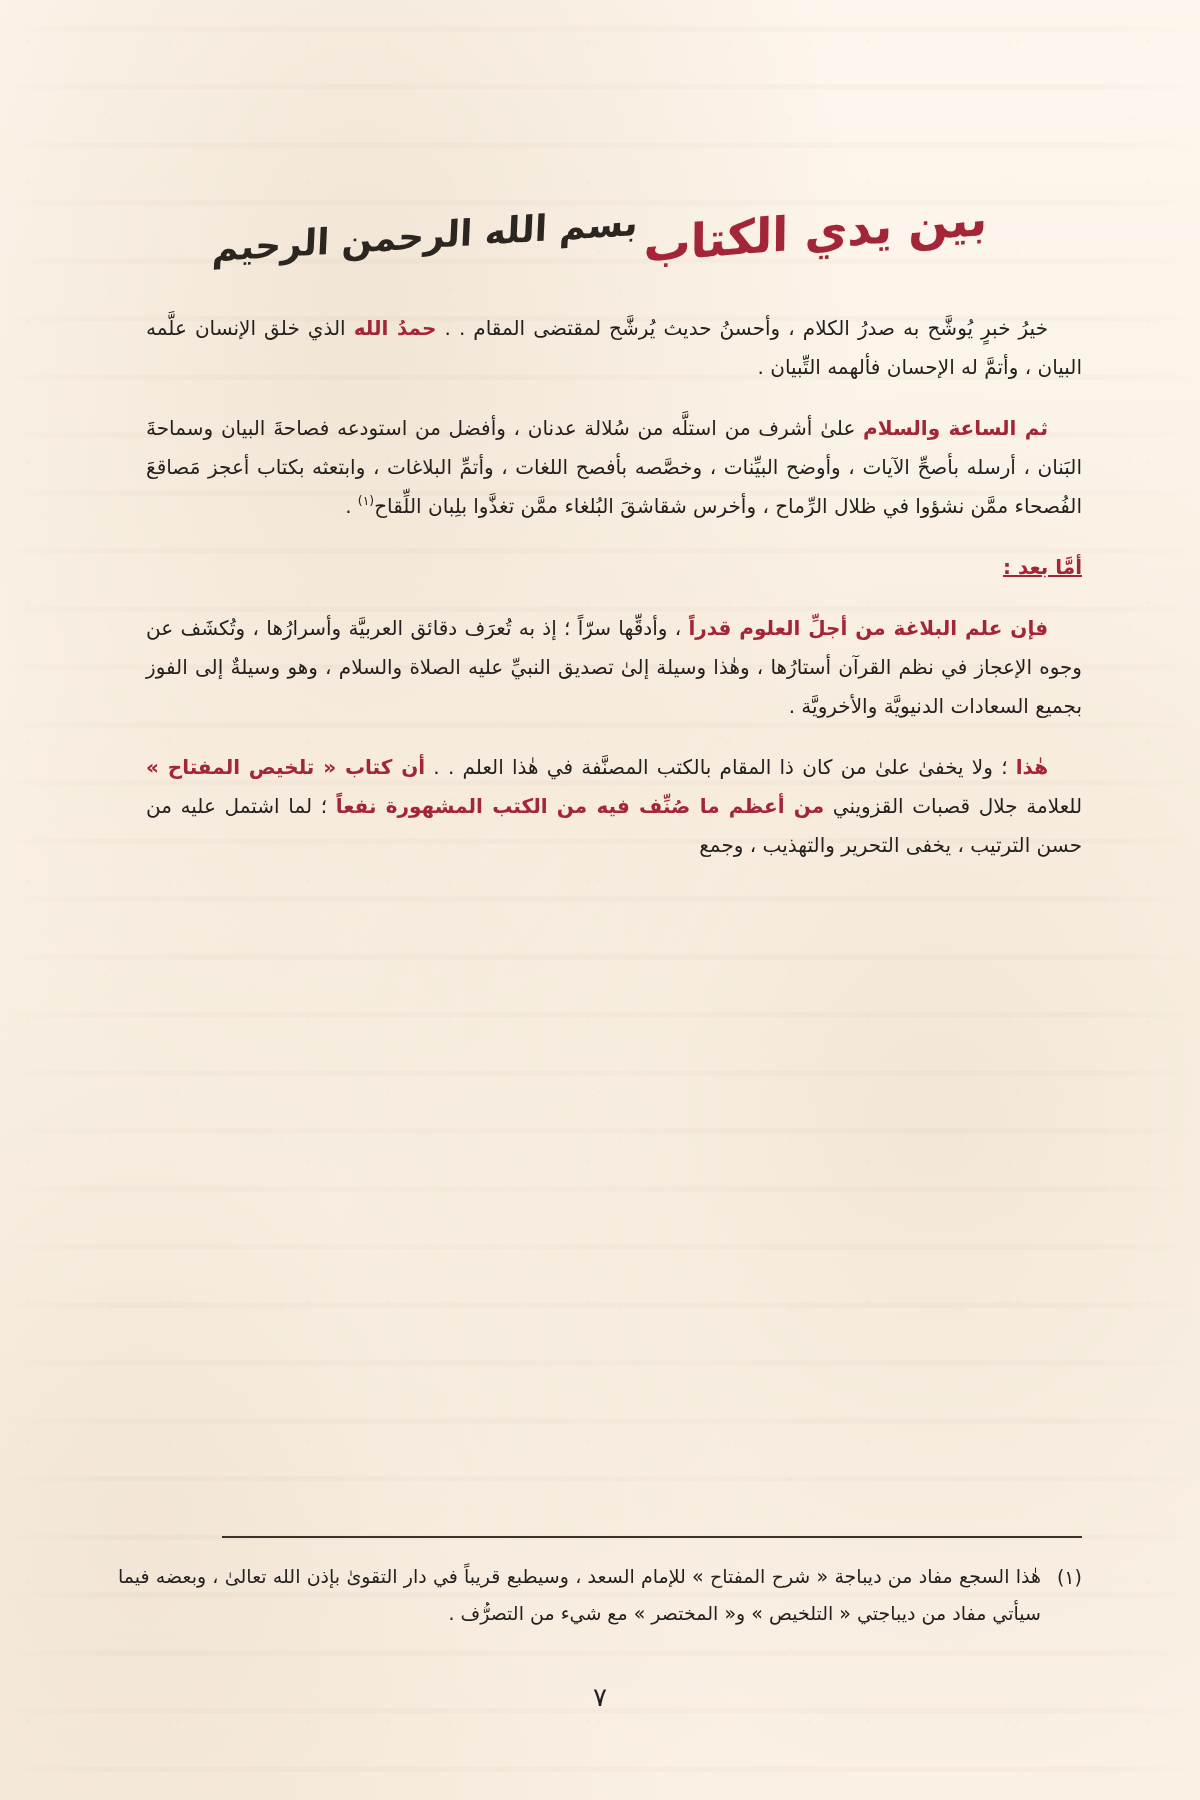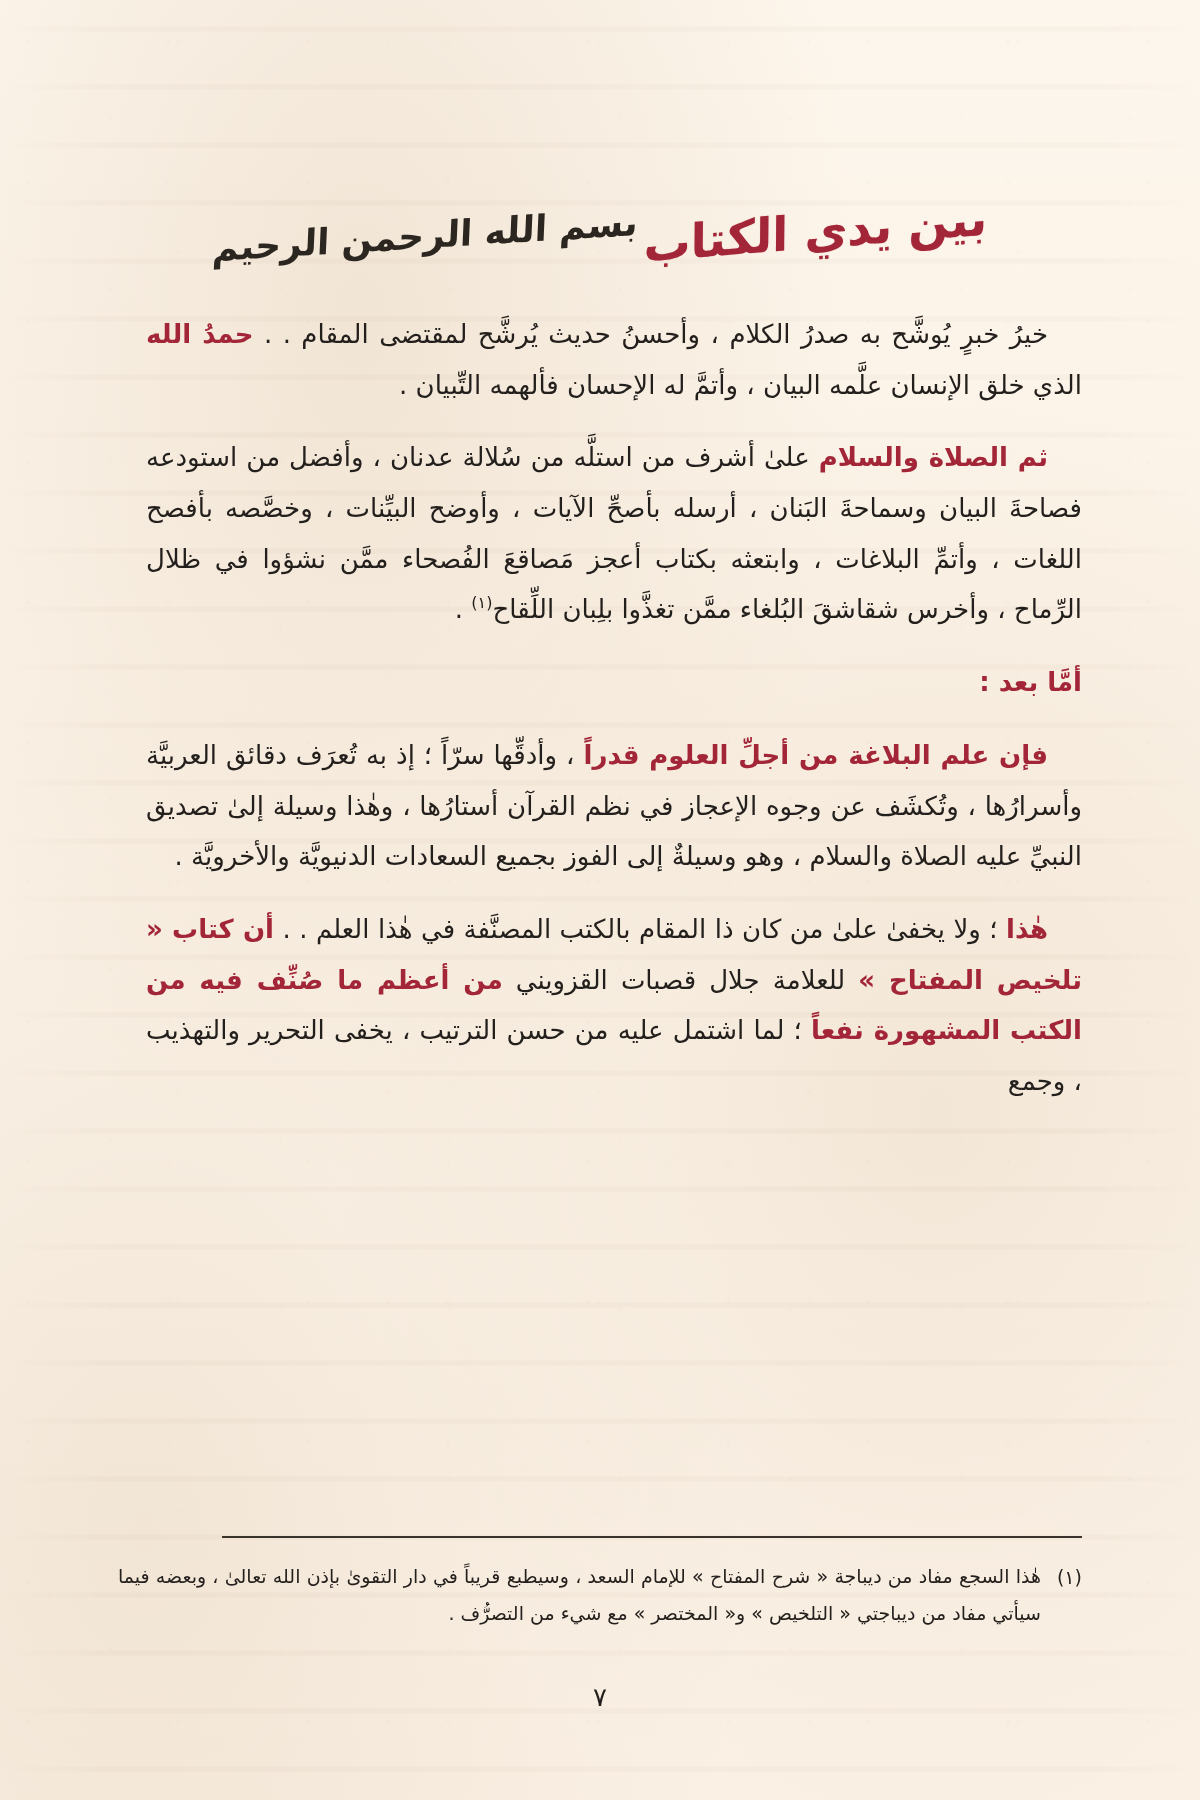--- a/index.html
+++ b/index.html
@@ -86,21 +86,21 @@
     font-weight: 600;
     line-height: 1;
     transform: rotate(-3.5deg) skewX(-6deg);
     display: inline-block;
   }
 
   
   .body-text {
     margin-top: 54px;
     color: #231f1c;
-    font-size: 26px;
+    font-size: 20px;
     line-height: 1.95;
     text-align: justify;
     text-align-last: right;
     margin-left: 28px;
   }
   .body-text p {
     margin: 0 0 22px 0;
     text-indent: 34px;
   }
   .body-text p.no-indent {
@@ -114,20 +114,21 @@
     color: #231f1c;
     font-size: 0.62em;
     vertical-align: super;
     line-height: 0;
   }
   .amma {
     text-align: center;
     text-indent: 0 !important;
     color: #a32638;
     font-weight: 700;
+    text-decoration: underline;
   }
 
   
   .footnote-area {
     position: absolute;
     right: 118px;
     left: 118px;
     bottom: 168px;
     z-index: 3;
   }
@@ -179,21 +180,21 @@
 
     <div class="title-block">
       <div class="chapter-title">بين يدي الكتاب</div>
       <div class="basmala">بسم الله الرحمن الرحيم</div>
     </div>
 
     <div class="body-text">
 
       <p><span>خيرُ خبرٍ يُوشَّح به صدرُ الكلام ، وأحسنُ حديث يُرشَّح لمقتضى المقام . . </span><span class="red">حمدُ الله</span><span> الذي خلق الإنسان علَّمه البيان ، وأتمَّ له الإحسان فألهمه التِّبيان .</span></p>
 
-      <p><span class="red">ثم الصلاة والسلام</span><span> علىٰ أشرف من استلَّه من سُلالة عدنان ، وأفضل من استودعه فصاحةَ البيان وسماحةَ البَنان ، أرسله بأصحِّ الآيات ، وأوضح البيِّنات ، وخصَّصه بأفصح اللغات ، وأتمِّ البلاغات ، وابتعثه بكتاب أعجز مَصاقعَ الفُصحاء ممَّن نشؤوا في ظلال الرِّماح ، وأخرس شقاشقَ البُلغاء ممَّن تغذَّوا بلِبان اللِّقاح</span><sup class="fn">(١)</sup><span> .</span></p>
+      <p><span class="red">ثم الساعة والسلام</span><span> علىٰ أشرف من استلَّه من سُلالة عدنان ، وأفضل من استودعه فصاحةَ البيان وسماحةَ البَنان ، أرسله بأصحِّ الآيات ، وأوضح البيِّنات ، وخصَّصه بأفصح اللغات ، وأتمِّ البلاغات ، وابتعثه بكتاب أعجز مَصاقعَ الفُصحاء ممَّن نشؤوا في ظلال الرِّماح ، وأخرس شقاشقَ البُلغاء ممَّن تغذَّوا بلِبان اللِّقاح</span><sup class="fn">(١)</sup><span> .</span></p>
 
 
       <p class="amma no-indent">أمَّا بعد :</p>
 
       <p><span class="red">فإن علم البلاغة من أجلِّ العلوم قدراً</span><span> ، وأدقِّها سرّاً ؛ إذ به تُعرَف دقائق العربيَّة وأسرارُها ، وتُكشَف عن وجوه الإعجاز في نظم القرآن أستارُها ، وهٰذا وسيلة إلىٰ تصديق النبيِّ عليه الصلاة والسلام ، وهو وسيلةٌ إلى الفوز بجميع السعادات الدنيويَّة والأخرويَّة .</span></p>
 
       <p><span class="red">هٰذا</span><span> ؛ ولا يخفىٰ علىٰ من كان ذا المقام بالكتب المصنَّفة في هٰذا العلم . . </span><span class="red">أن كتاب « تلخيص المفتاح »</span><span> للعلامة جلال قصبات القزويني </span><span class="red">من أعظم ما صُنِّف فيه من الكتب المشهورة نفعاً</span><span> ؛ لما اشتمل عليه من حسن الترتيب ، يخفى التحرير والتهذيب ، وجمع</span></p>
 
     </div>
   </div>

